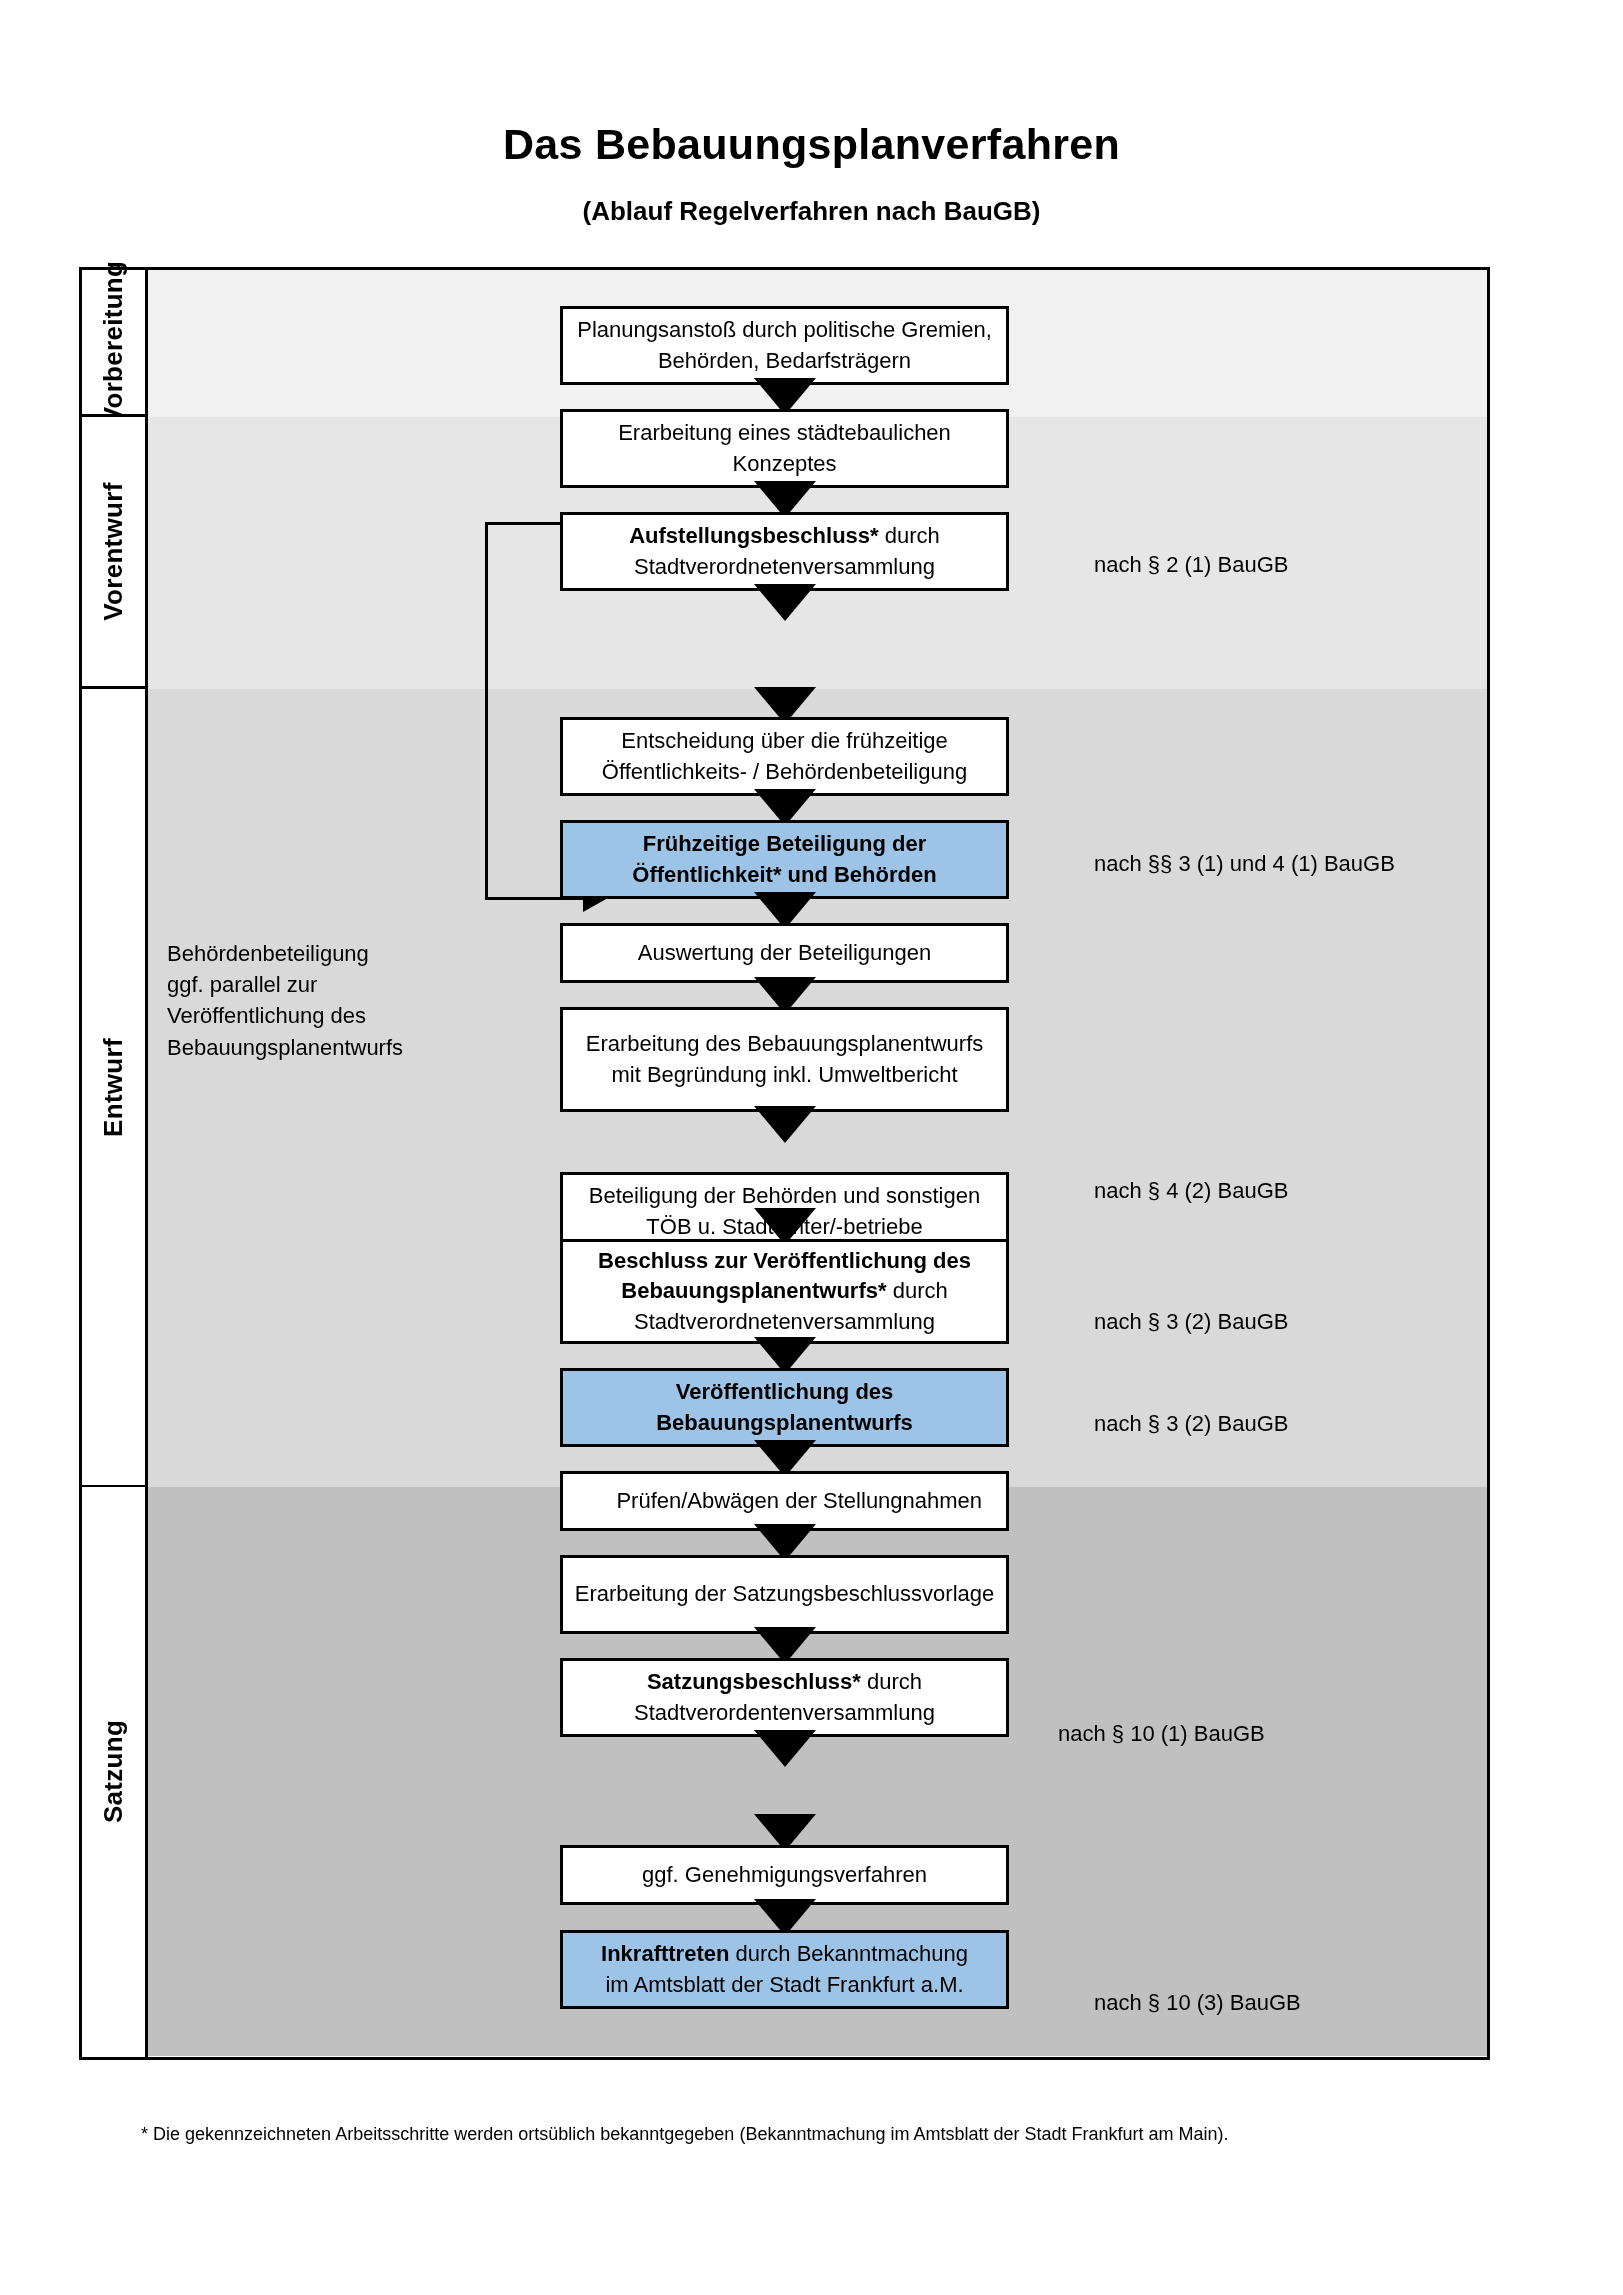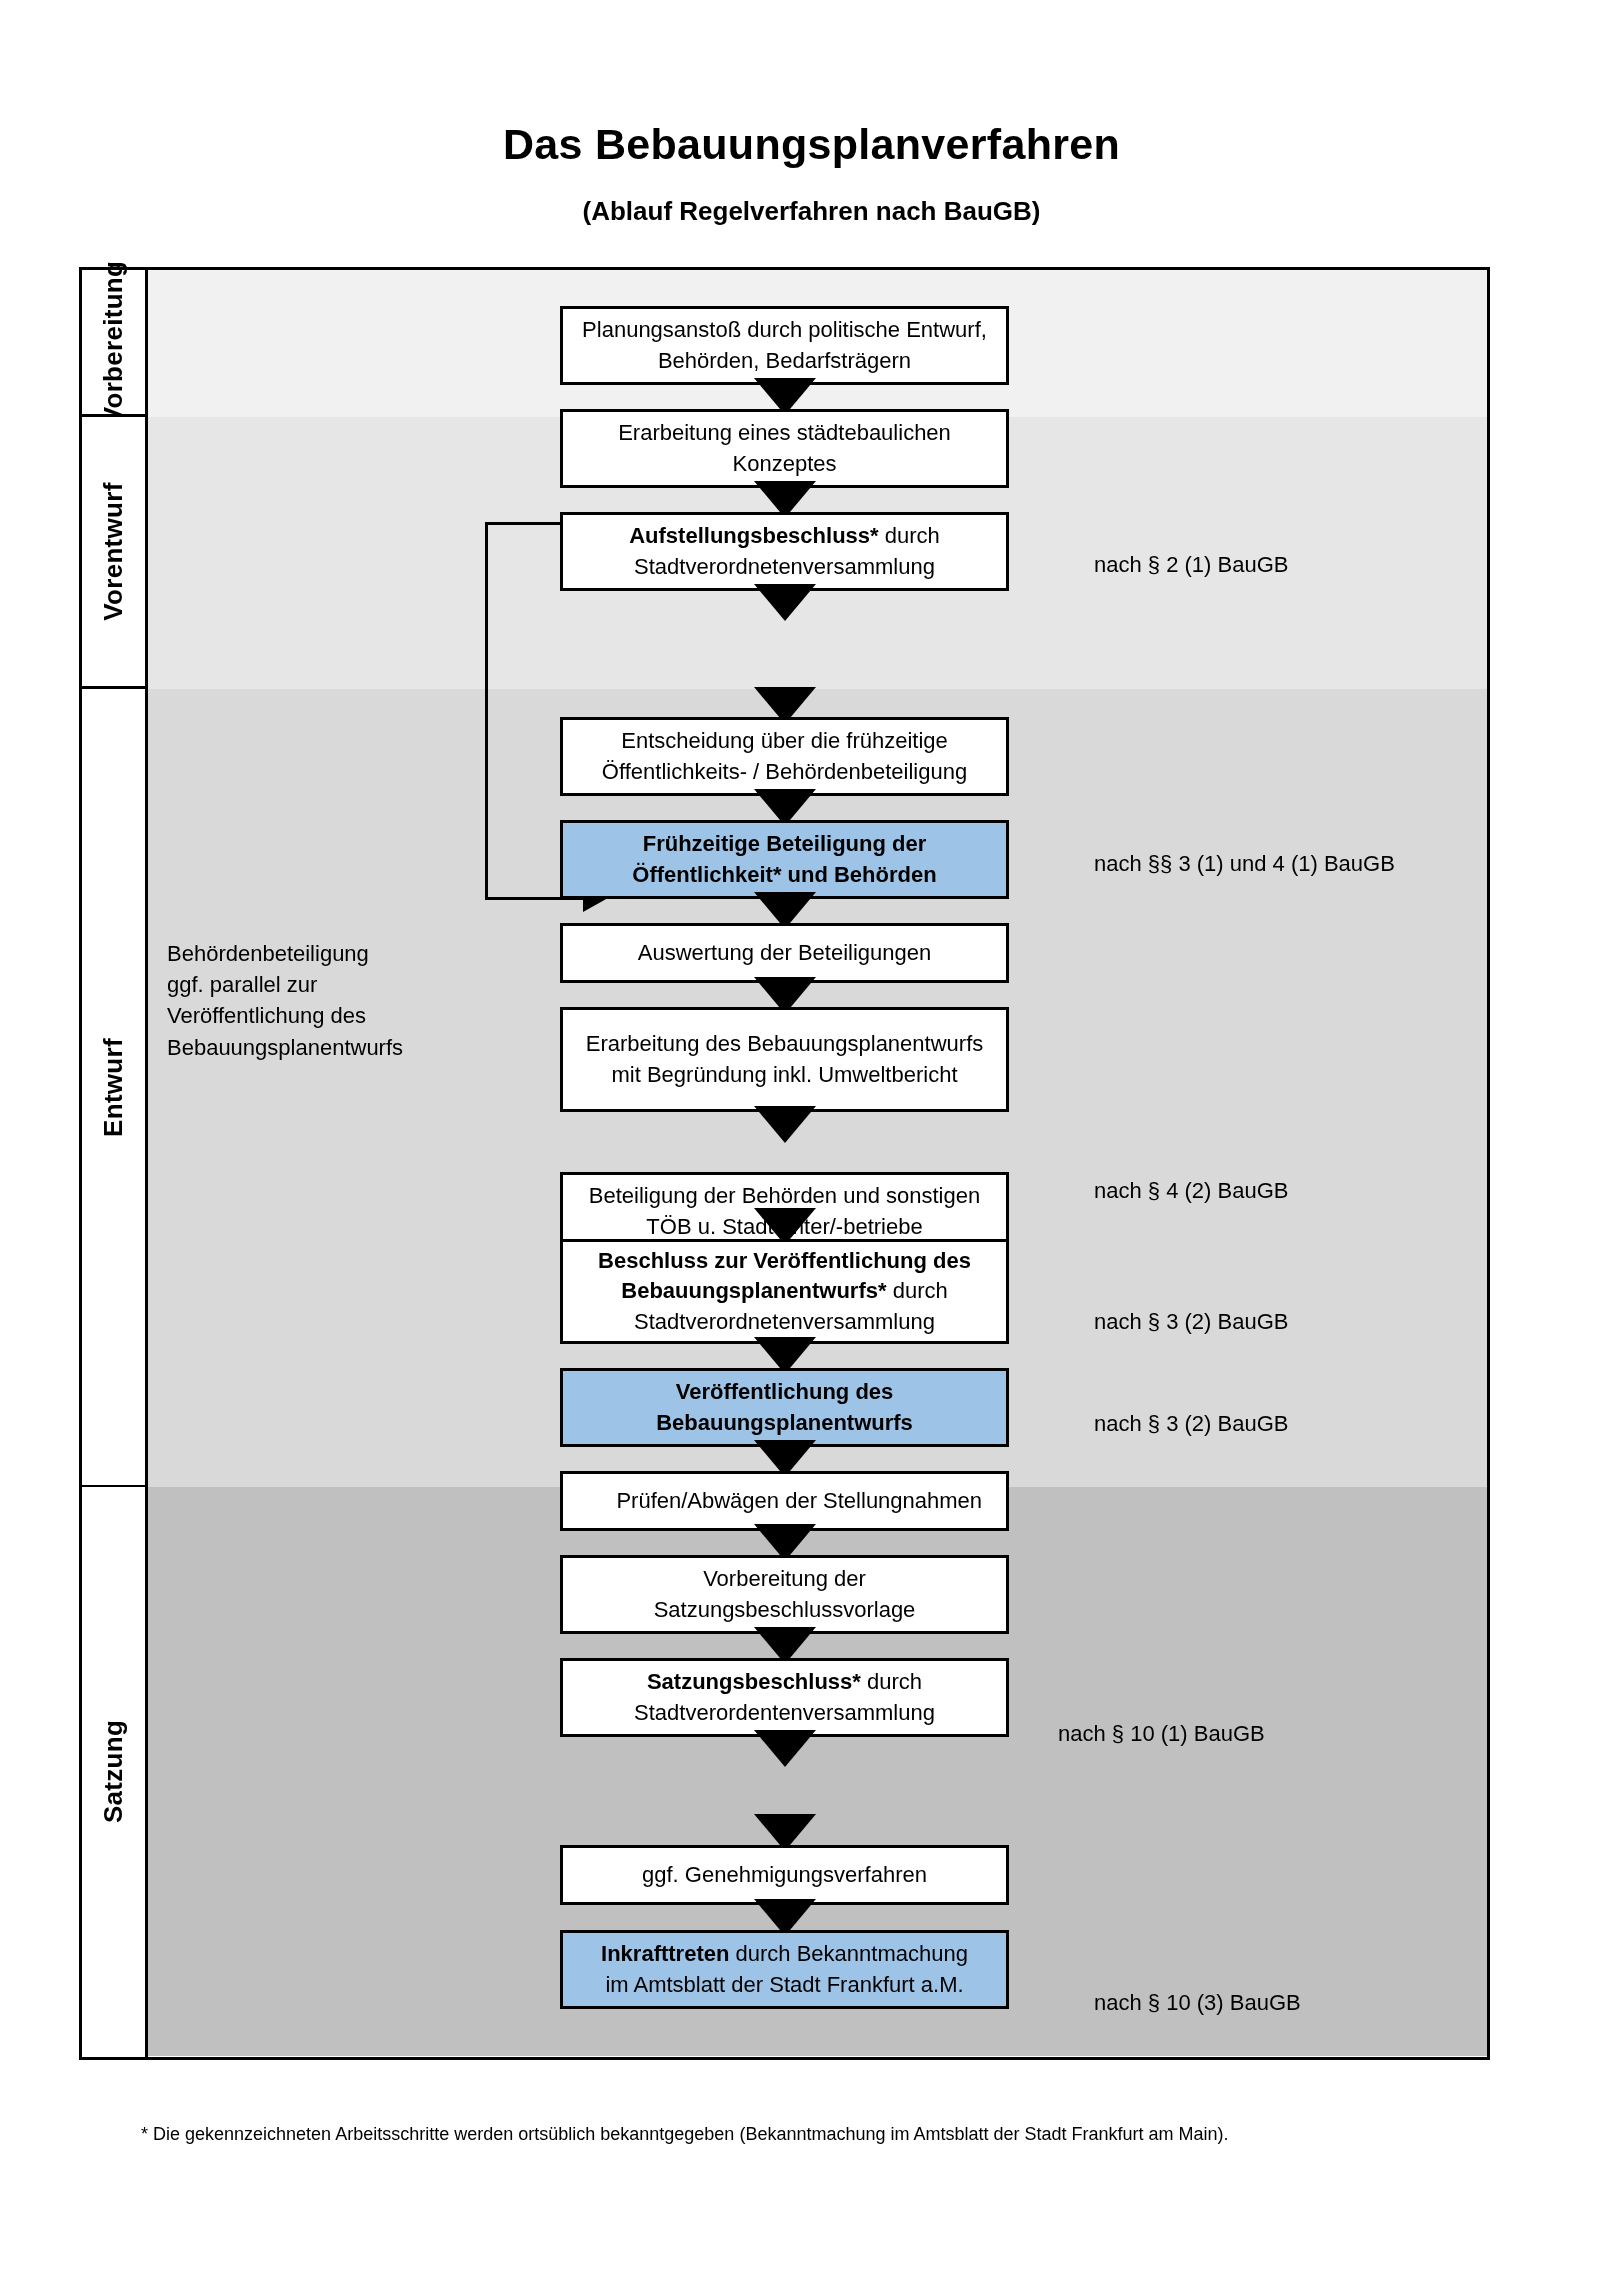--- a/index.html
+++ b/index.html
@@ -227,21 +227,21 @@
     <div class="seg-h-top" style="left:0px;top:0px;width:125px;"></div>
     <div class="seg-v" style="left:0px;top:0px;height:378px;"></div>
     <div class="seg-h-bot" style="left:0px;top:375px;width:99px;"></div>
     <div class="arrow-head" style="left:98px;top:362px;"></div>
   </div>
 </div>
 
 <div class="flow-layer">
 
   <div class="node" style="top:306px;height:79px;">
-    <span>Planungsanstoß durch politische Entwurf, Behörden, Bedarfsträgern</span>
+    <span>Planungsanstoß durch politische Gremien, Behörden, Bedarfsträgern</span>
   </div>
   <div class="arrow-down" style="left:754px;top:378px;"></div>
 
   <div class="node" style="top:409px;height:79px;">
     <span>Erarbeitung eines städtebaulichen Konzeptes</span>
   </div>
   <div class="arrow-down" style="left:754px;top:481px;"></div>
 
   <div class="node" style="top:512px;height:79px;">
     <span>
@@ -291,21 +291,21 @@
     <span>Veröffentlichung des Bebauungsplanentwurfs</span>
   </div>
   <div class="arrow-down" style="left:754px;top:1440px;"></div>
 
   <div class="node" style="top:1471px;height:60px;padding-left:36px;">
     <span>Prüfen/Abwägen der Stellungnahmen</span>
   </div>
   <div class="arrow-down" style="left:754px;top:1524px;"></div>
 
   <div class="node" style="top:1555px;height:79px;">
-    <span>Vorbereitung der Satzungsbeschlussvorlage</span>
+    <span>Erarbeitung der Satzungsbeschlussvorlage</span>
   </div>
   <div class="arrow-down" style="left:754px;top:1627px;"></div>
 
   <div class="node" style="top:1658px;height:79px;">
     <span>
       <b>Satzungsbeschluss*</b><span> durch</span><br>
       <span>Stadtverordentenversammlung</span>
     </span>
   </div>
   <div class="arrow-down" style="left:754px;top:1730px;"></div>

